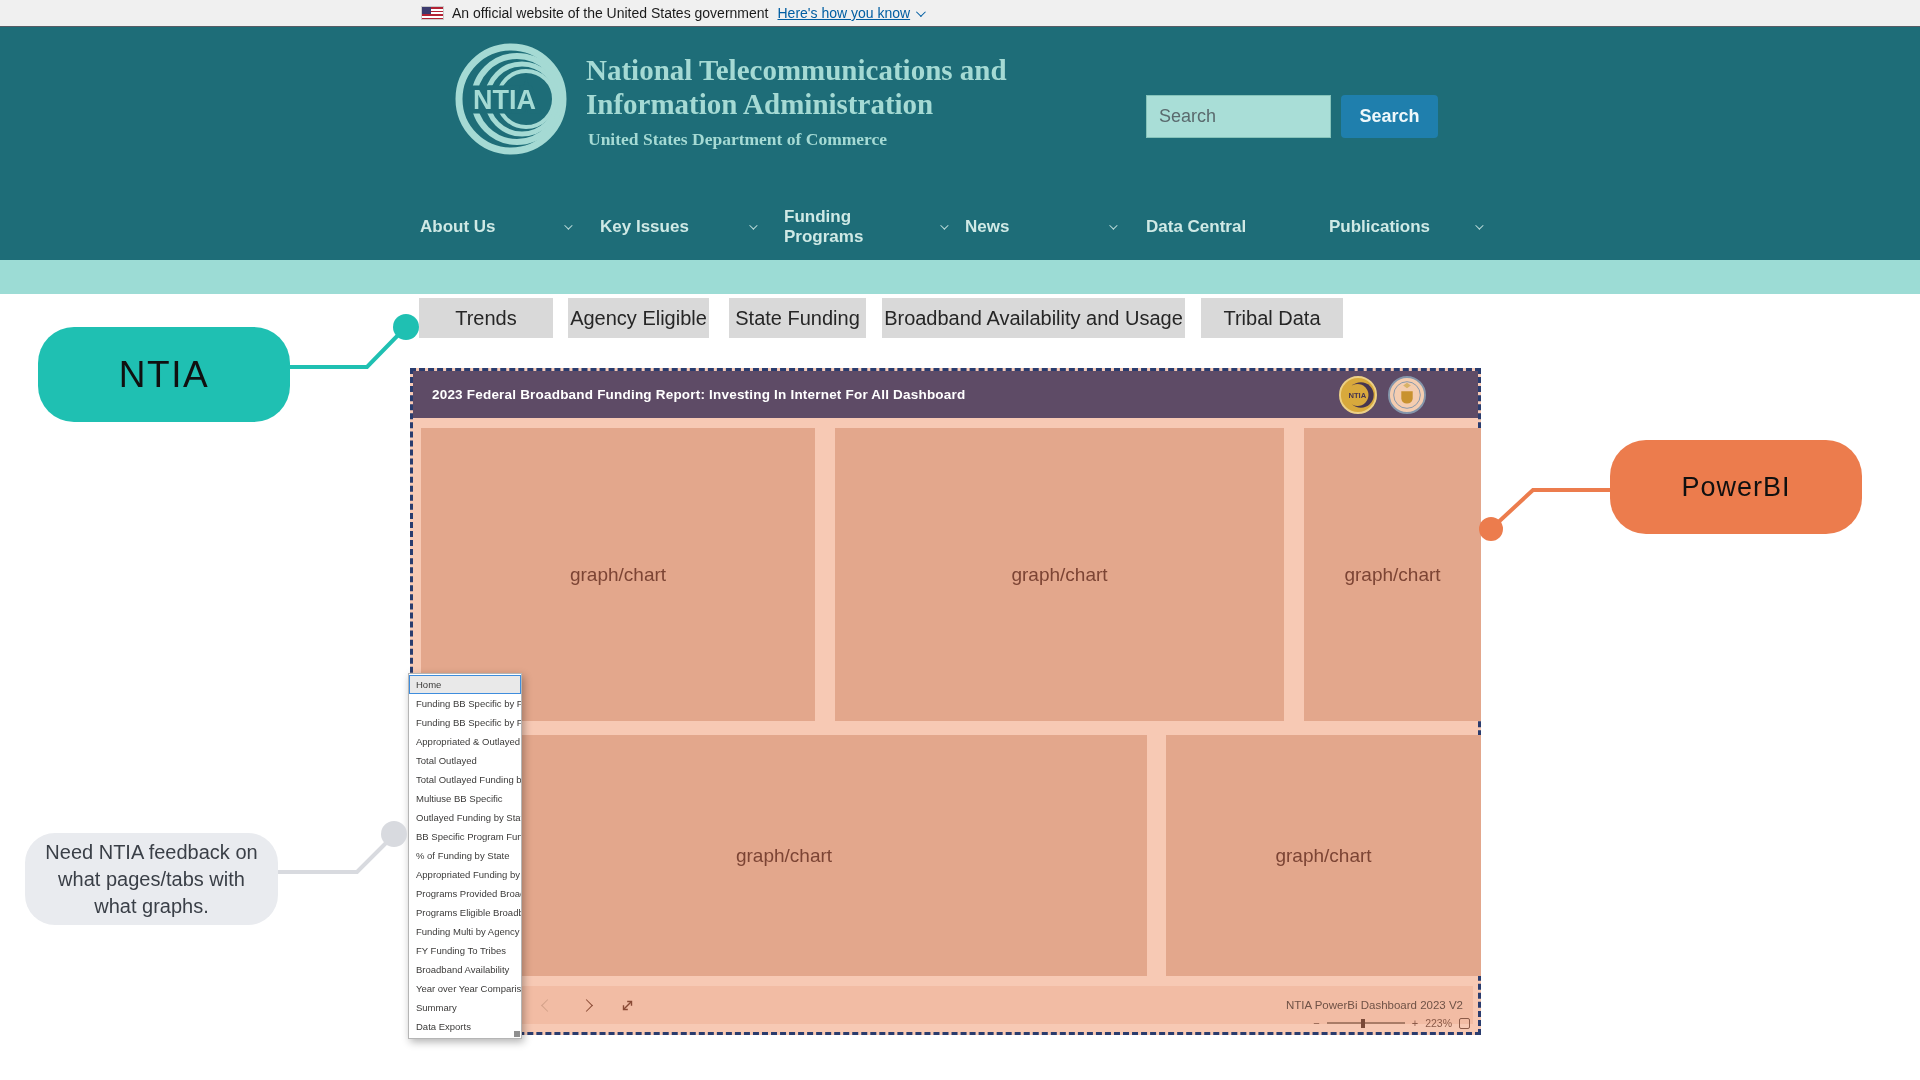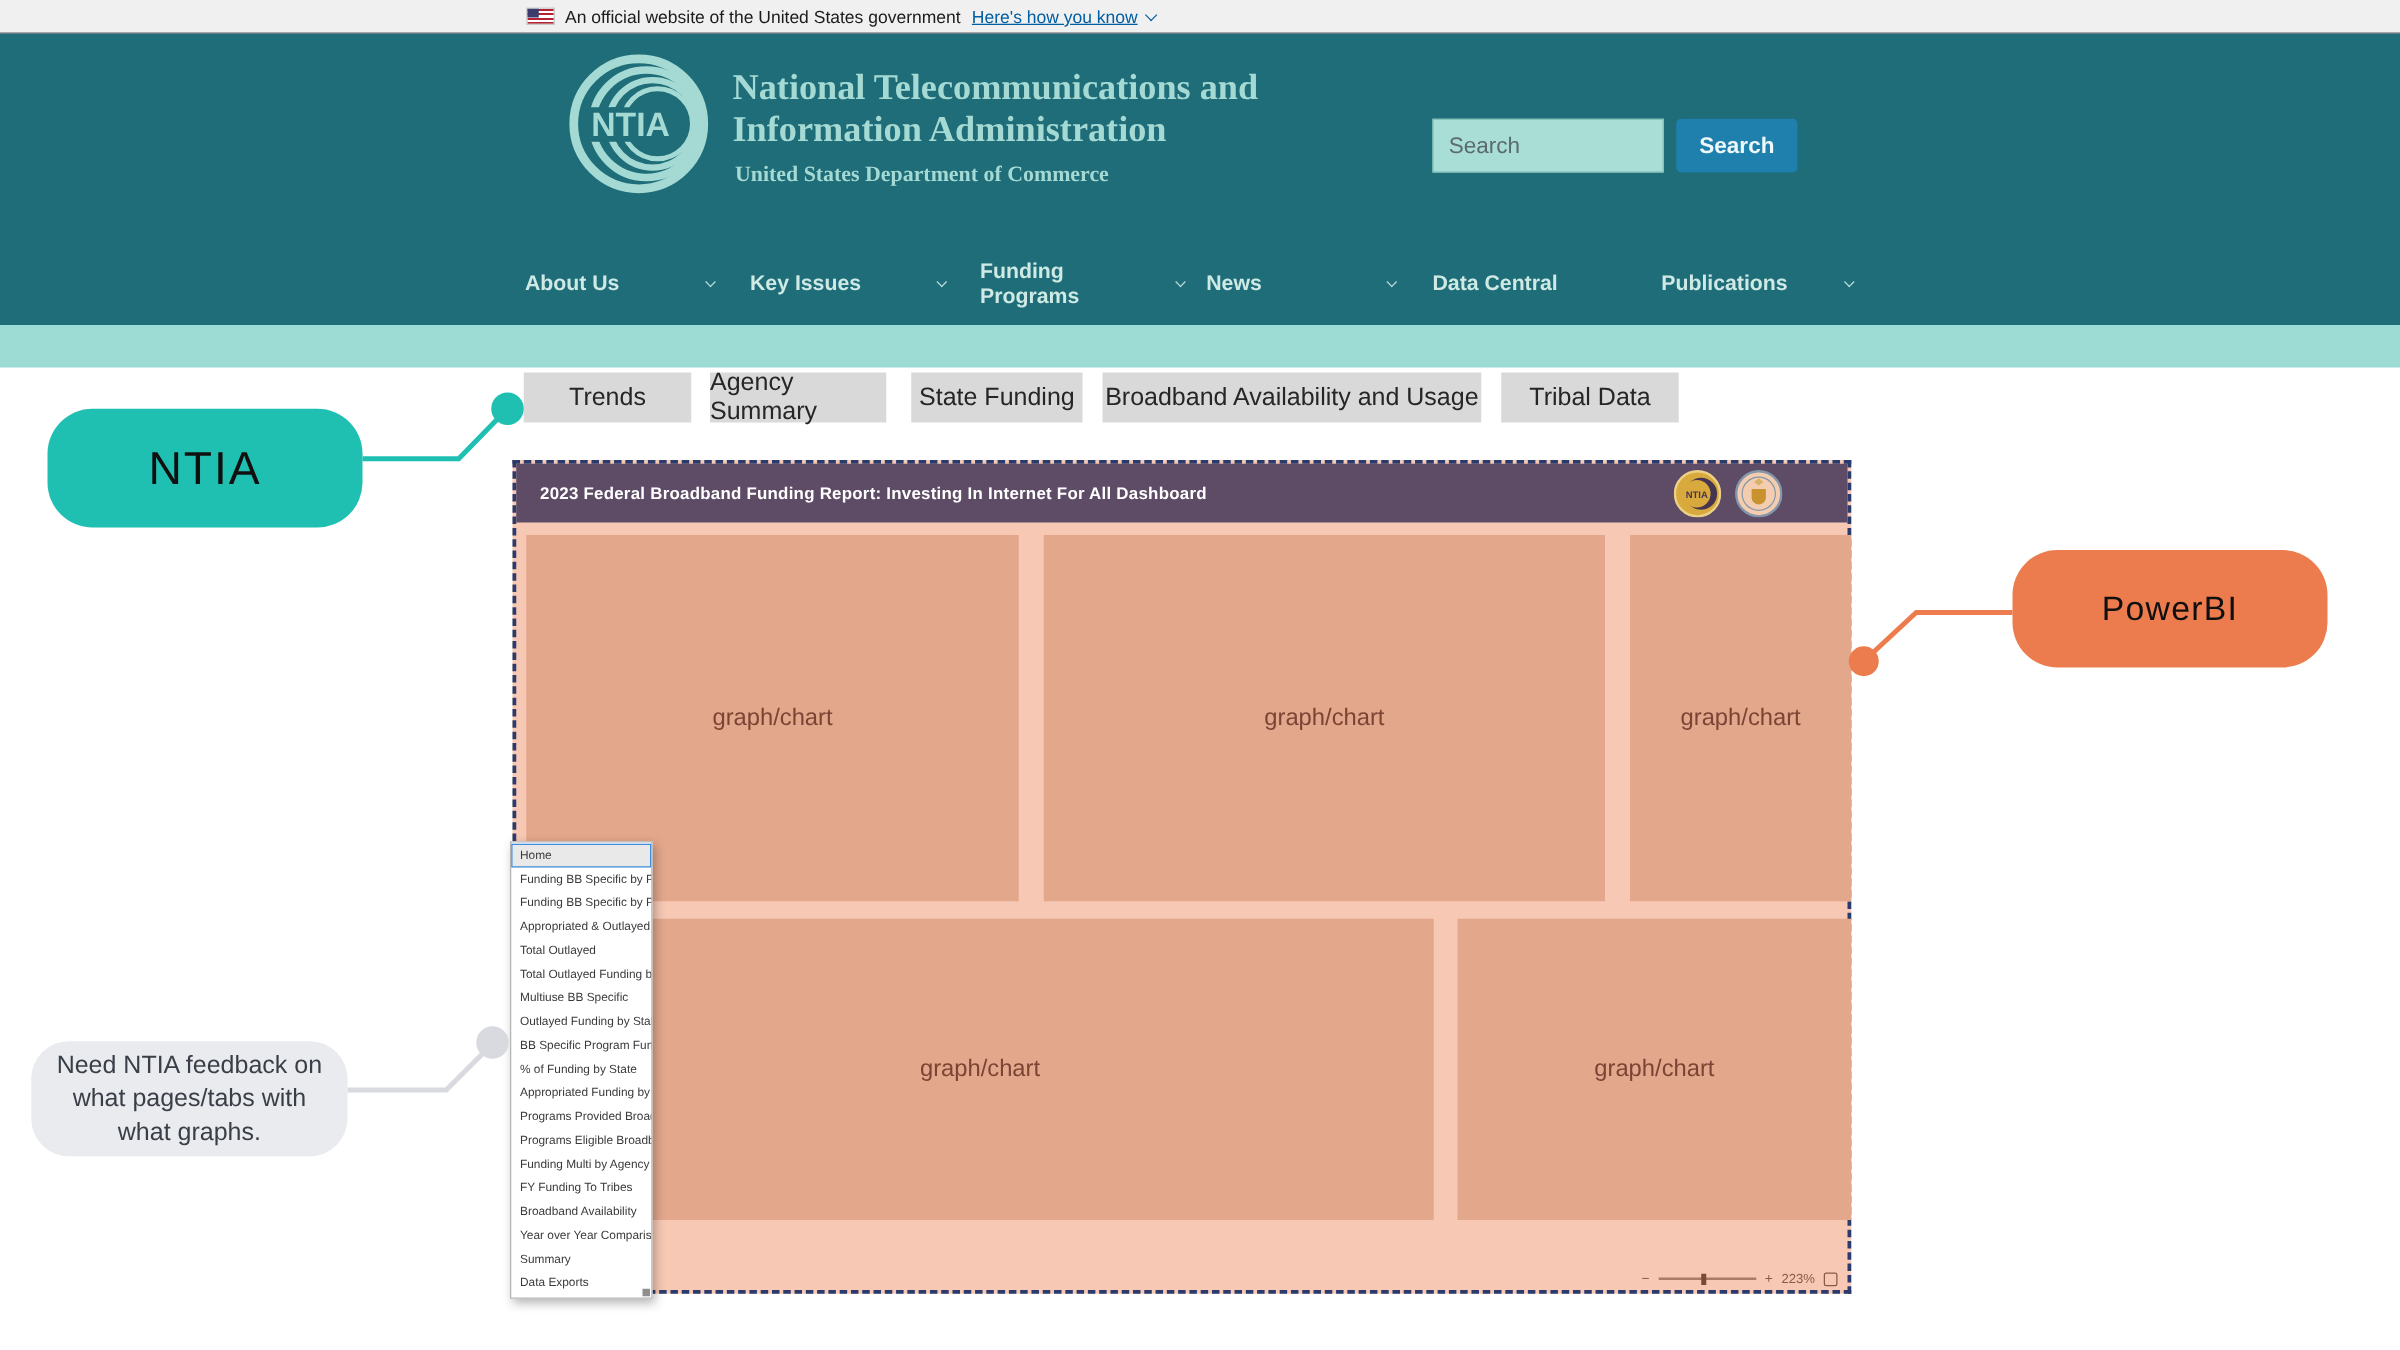--- a/index.html
+++ b/index.html
@@ -154,21 +154,21 @@
           <span class="nav-label">Publications</span>
           <span class="chev"></span>
         </div>
       </nav>
   </div>
 
   <div class="sub-strip"></div>
 
   <div id="tab-row">
       <div class="tab-btn" style="left: 419px; width: 134px;">Trends</div>
-      <div class="tab-btn" style="left: 568px; width: 141px;">Agency Summary</div>
+      <div class="tab-btn" style="left: 568px; width: 141px;">Agency Eligible</div>
       <div class="tab-btn" style="left: 729px; width: 137px;">State Funding</div>
       <div class="tab-btn" style="left: 882px; width: 303px;">Broadband Availability and Usage</div>
       <div class="tab-btn" style="left: 1201px; width: 142px;">Tribal Data</div>
     </div>
 
   <div class="dashboard">
     <div class="dash-header">
       <span class="dash-title">2023 Federal Broadband Funding Report: Investing In Internet For All Dashboard</span>
       <span class="dash-logos">
         <svg width="38" height="38" viewBox="0 0 40 40">
@@ -187,20 +187,34 @@
     </div>
 
     <div id="chart-area">
         <div class="chart-box" style="left: 8px; top: 57px; width: 394px; height: 293px;">graph/chart</div>
         <div class="chart-box" style="left: 422px; top: 57px; width: 449px; height: 293px;">graph/chart</div>
         <div class="chart-box" style="left: 891px; top: 57px; width: 177px; height: 293px;">graph/chart</div>
         <div class="chart-box" style="left: 8px; top: 364px; width: 726px; height: 241px;">graph/chart</div>
         <div class="chart-box" style="left: 753px; top: 364px; width: 315px; height: 241px;">graph/chart</div>
       </div>
 
+    <div class="dash-bottombar">
+      <span class="pager">
+        <span class="pg-chev pg-prev"></span>
+        <span class="pg-chev pg-next"></span>
+        <span class="pg-collapse">
+          <svg width="13" height="13" viewBox="0 0 13 13" fill="none" stroke="#8a4a35" stroke-width="1.4">
+            <path d="M2.5 10.5 L10.5 2.5"></path>
+              <path d="M6.2 2.5 H10.5 V6.8"></path>
+              <path d="M2.5 6.2 V10.5 H6.8"></path>
+          </svg>
+        </span>
+      </span>
+      <span class="dash-footer-label">NTIA PowerBi Dashboard 2023 V2</span>
+    </div>
 
     <div class="zoom-bar">
       <span>−</span>
       <span class="zoom-track">
           <span class="zoom-thumb"></span>
         </span>
       <span>+</span>
       <span class="zoom-pct">223%</span>
       <span class="fs-icon"></span>
     </div>

